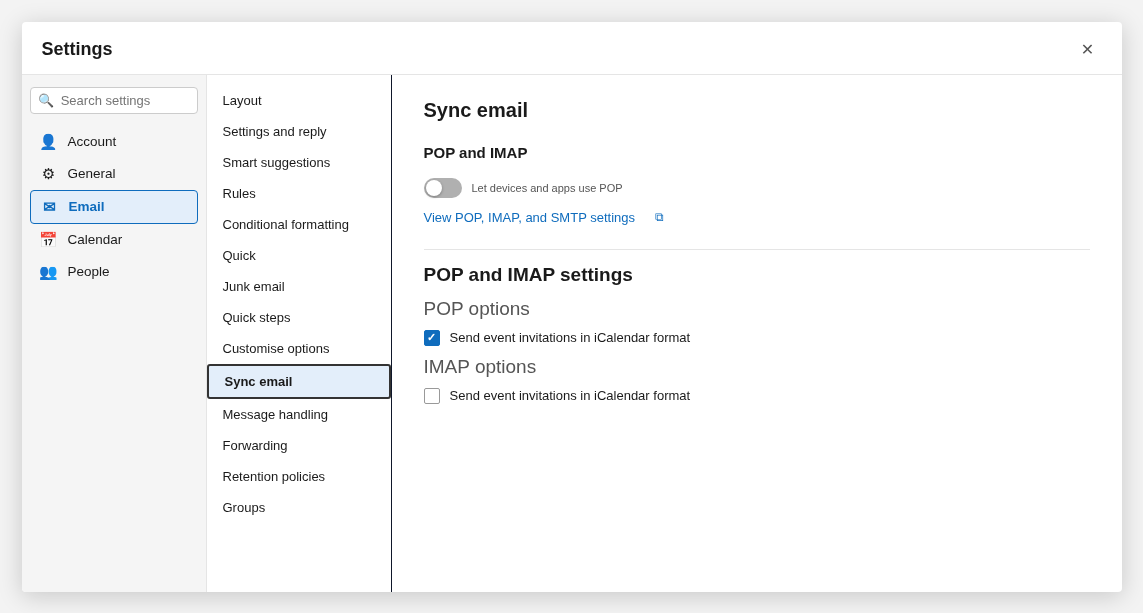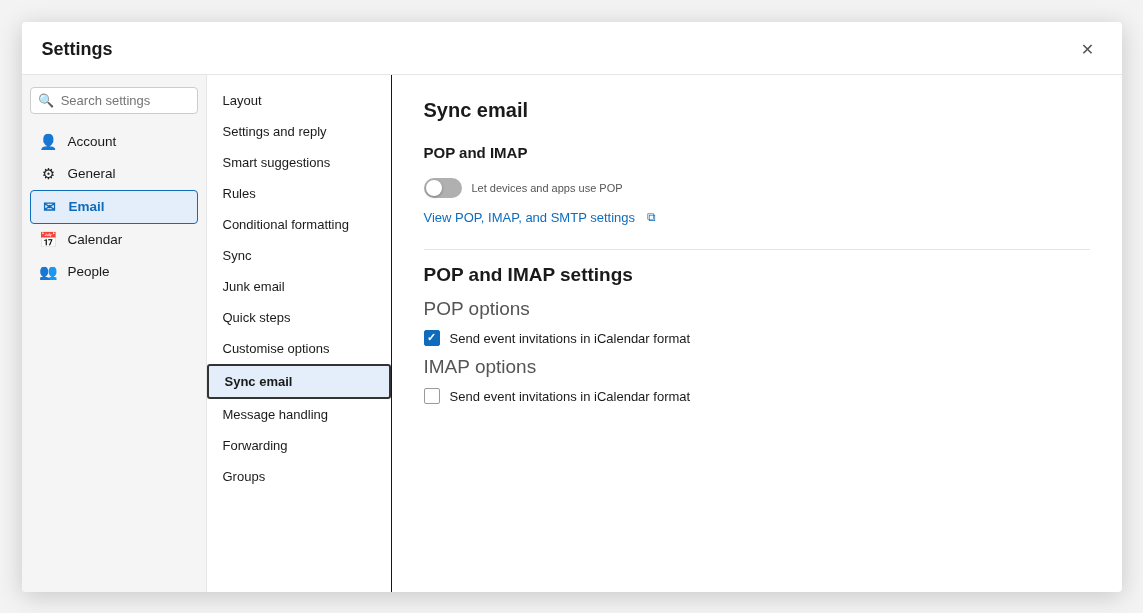--- a/index.html
+++ b/index.html
@@ -173,21 +173,21 @@
       left: 2px;
       box-shadow: 0 1px 3px rgba(0,0,0,0.3);
     }
     .toggle-label {
       font-size: 11px;
       color: #555;
     }
     .link-row {
       display: flex;
       align-items: center;
-      gap: 12px;
+      gap: 20px;
       margin-bottom: 24px;
     }
     .settings-link {
       color: #0f6cbd;
       font-size: 13px;
       cursor: pointer;
       text-decoration: none;
     }
     .ext-icon {
       color: #0f6cbd;
@@ -205,21 +205,21 @@
       margin-bottom: 12px;
     }
     .options-label {
       font-size: 19px;
       color: #555;
       margin-bottom: 10px;
       font-weight: 500;
     }
     .checkbox-row {
       display: flex;
-      align-items: flex-end;
+      align-items: center;
       gap: 10px;
       margin-bottom: 10px;
     }
     .checkbox {
       width: 16px;
       height: 16px;
       border: 1.5px solid #999;
       border-radius: 2px;
       flex-shrink: 0;
       display: flex;
@@ -283,27 +283,28 @@
         </div>
     </div>
 
     <div class="mid-panel">
       <div id="mid-nav">
           <div class="mid-item">Layout</div>
           <div class="mid-item">Settings and reply</div>
           <div class="mid-item">Smart suggestions</div>
           <div class="mid-item">Rules</div>
           <div class="mid-item">Conditional formatting</div>
-          <div class="mid-item">Sync</div>
+          <div class="mid-item">Quick</div>
           <div class="mid-item">Junk email</div>
           <div class="mid-item">Quick steps</div>
           <div class="mid-item">Customise options</div>
           <div class="mid-item active">Sync email</div>
           <div class="mid-item">Message handling</div>
           <div class="mid-item">Forwarding</div>
+          <div class="mid-item">Retention policies</div>
           <div class="mid-item">Groups</div>
         </div>
     </div>
 
     <div class="main-content">
       <div class="page-title">Sync email</div>
 
       <div class="section-title">POP and IMAP</div>
 
       <div class="toggle-row">

